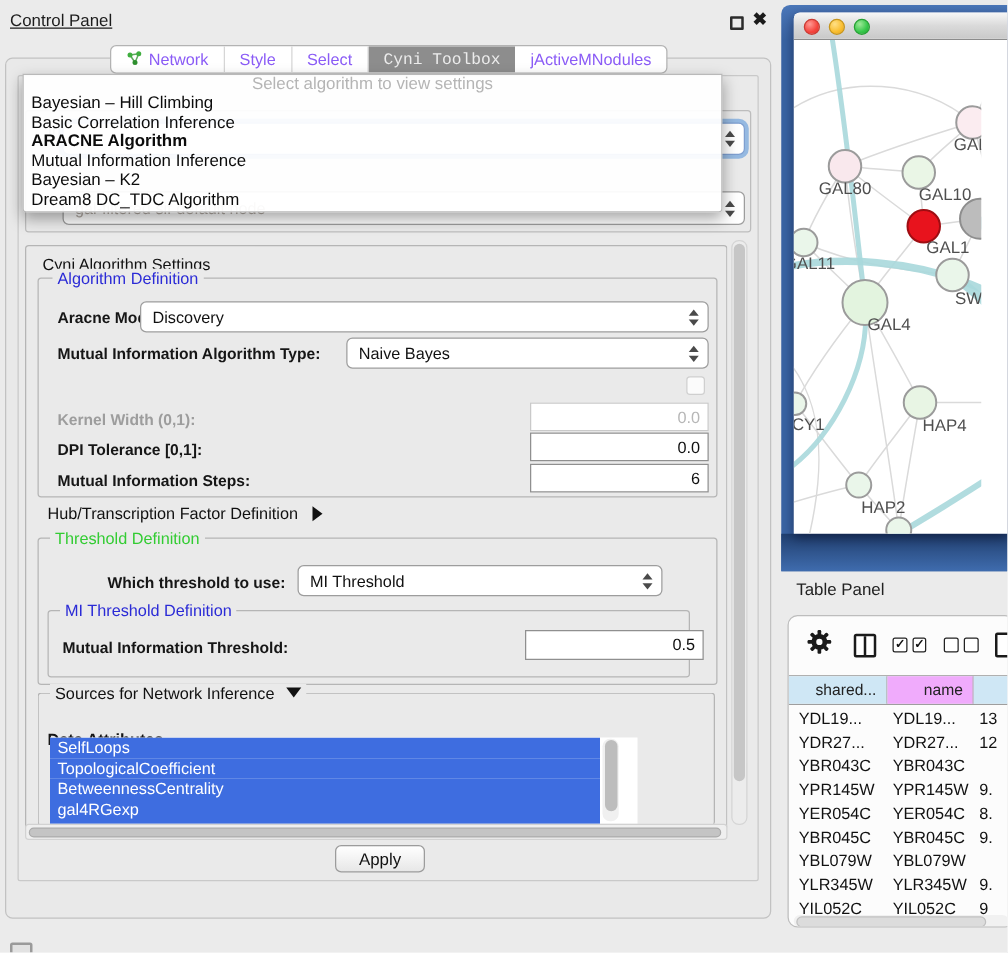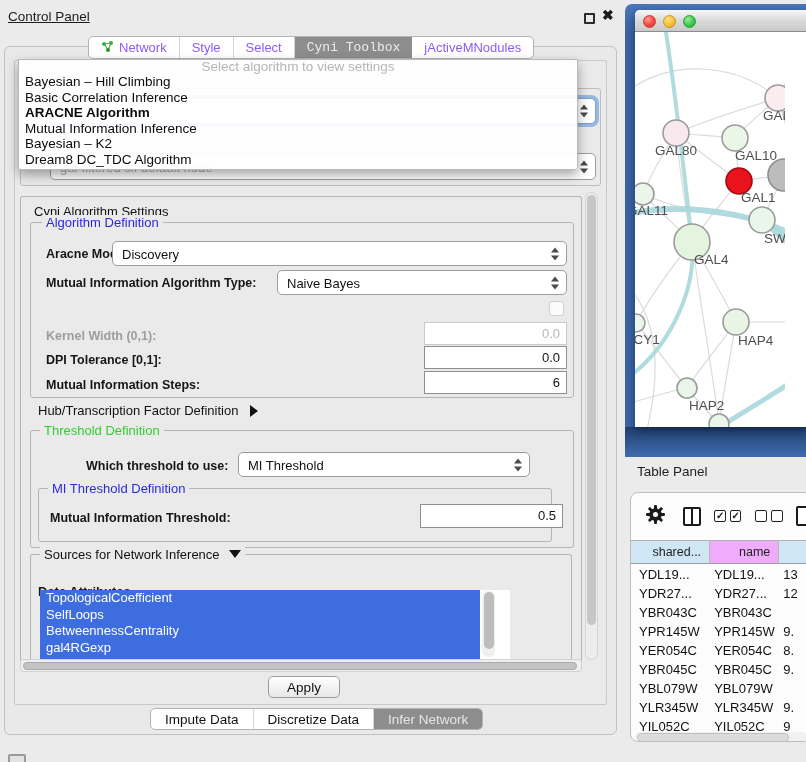--- a/index.html
+++ b/index.html
@@ -259,40 +259,35 @@
   <div class="abs gbox" style="left:30px; top:554px; width:542px; height:106px; border-bottom:none;"></div>
   <div class="abs legend leg-black" style="left:40px; top:547px;">
     <span>Sources for Network Inference</span>
     <span class="tri-down" style="margin-left:6px;"></span>
   </div>
   <div class="lbl" style="left:38px; top:572px; font-size:13px;margin-top:12px;">Data Attributes</div>
   <div class="abs attr-list" id="attrList">
     <div class="attr-sb">
         <div class="th"></div>
       </div>
-  <div class="attr-item">TopologicalCoefficient</div>
-      <div class="attr-item">SelfLoops</div>
+  <div class="attr-item">SelfLoops</div>
+      <div class="attr-item">TopologicalCoefficient</div>
       <div class="attr-item">BetweennessCentrality</div>
       <div class="attr-item">gal4RGexp</div>
       <div class="attr-item"></div>
     </div>
 
   <div class="abs vscroll">
       <div class="th"></div>
     </div>
   <div class="abs hscroll">
       <div class="th"></div>
     </div>
 
   <div class="abs apply">Apply</div>
-  <div class="abs btabbar" id="bottomTabs">
-      <div class="tab">Impute Data</div>
-      <div class="tab">Discretize Data</div>
-      <div class="tab sel">Infer Network</div>
-    </div>
 
   <div class="abs dock-ico"></div>
 
   <div class="abs frame"></div>
   <div class="abs frame-bottom"></div>
   <div class="abs win">
     <div class="win-title">
       <div class="light red"></div>
       <div class="light yel"></div>
       <div class="light grn"></div>

